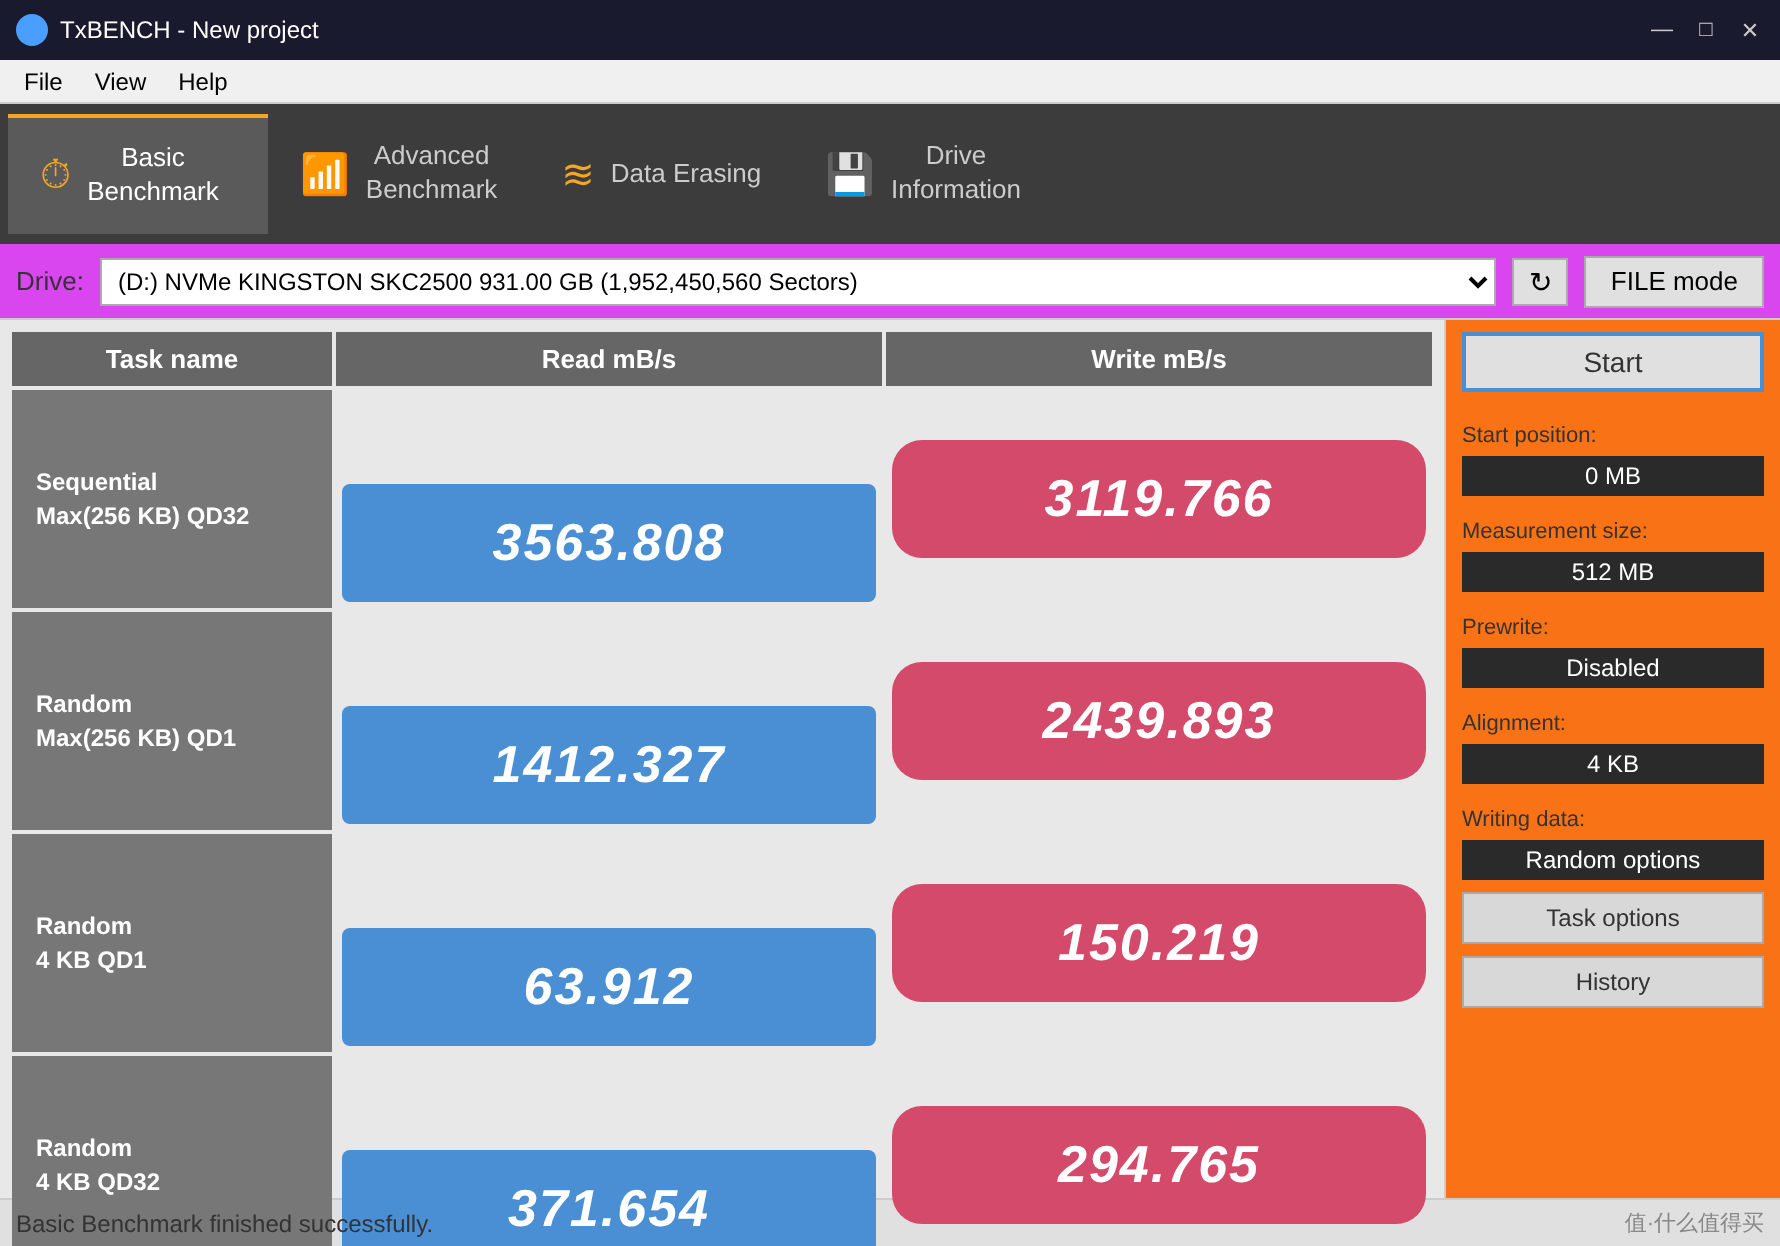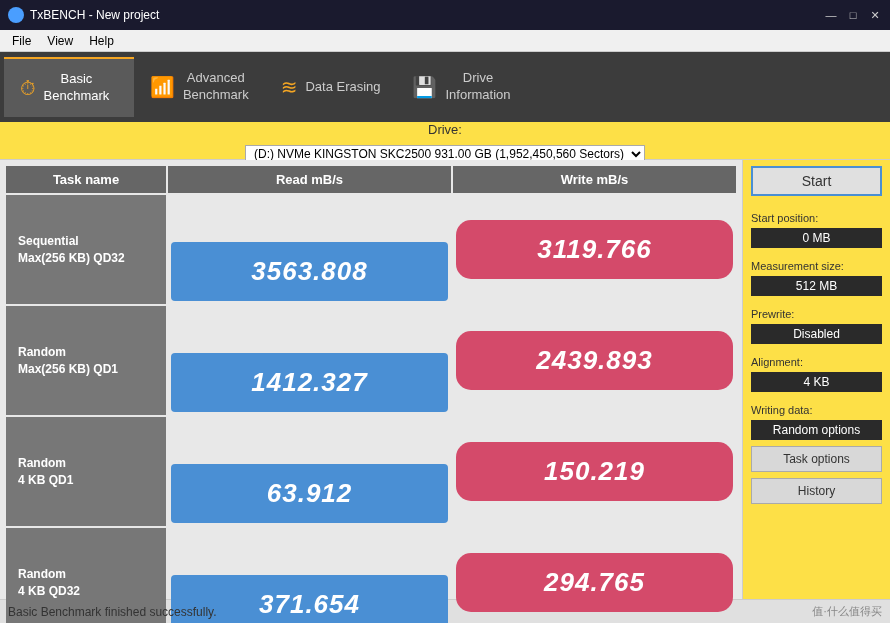--- a/index.html
+++ b/index.html
@@ -89,28 +89,27 @@
       border-top: 2px solid #f5a623;
     }
     .tab-icon {
       font-size: 20px;
       color: #f5a623;
     }
     .tab-label { text-align: center; line-height: 1.3; }
 
     
     .drive-row {
-      background: #fde047;
+      background: #d946ef;
       height: 38px;
       display: flex;
       align-items: center;
       padding: 0 8px;
       gap: 8px;
       border-bottom: 1px solid #ccc;
-      flex-direction: column;
     }
     .drive-label { font-size: 13px; color: #333; font-weight: 500; }
     .drive-select {
       flex: 1;
       height: 24px;
       border: 1px solid #aaa;
       background: white;
       font-size: 12px;
       padding: 0 4px;
     }
@@ -198,22 +197,22 @@
       font-weight: bold;
       text-align: center;
       padding: 14px 8px;
       border-radius: 15px;
       letter-spacing: 1px;
       font-style: italic;
     }
 
     
     .sidebar {
-      width: 148px;
-      background: #fde047;
+      width: 168px;
+      background: #f97316;
       border-left: 1px solid #ccc;
       padding: 6px 8px;
       display: flex;
       flex-direction: column;
       gap: 4px;
     }
     .start-btn {
       width: 100%;
       height: 30px;
       background: #e0e0e0;

